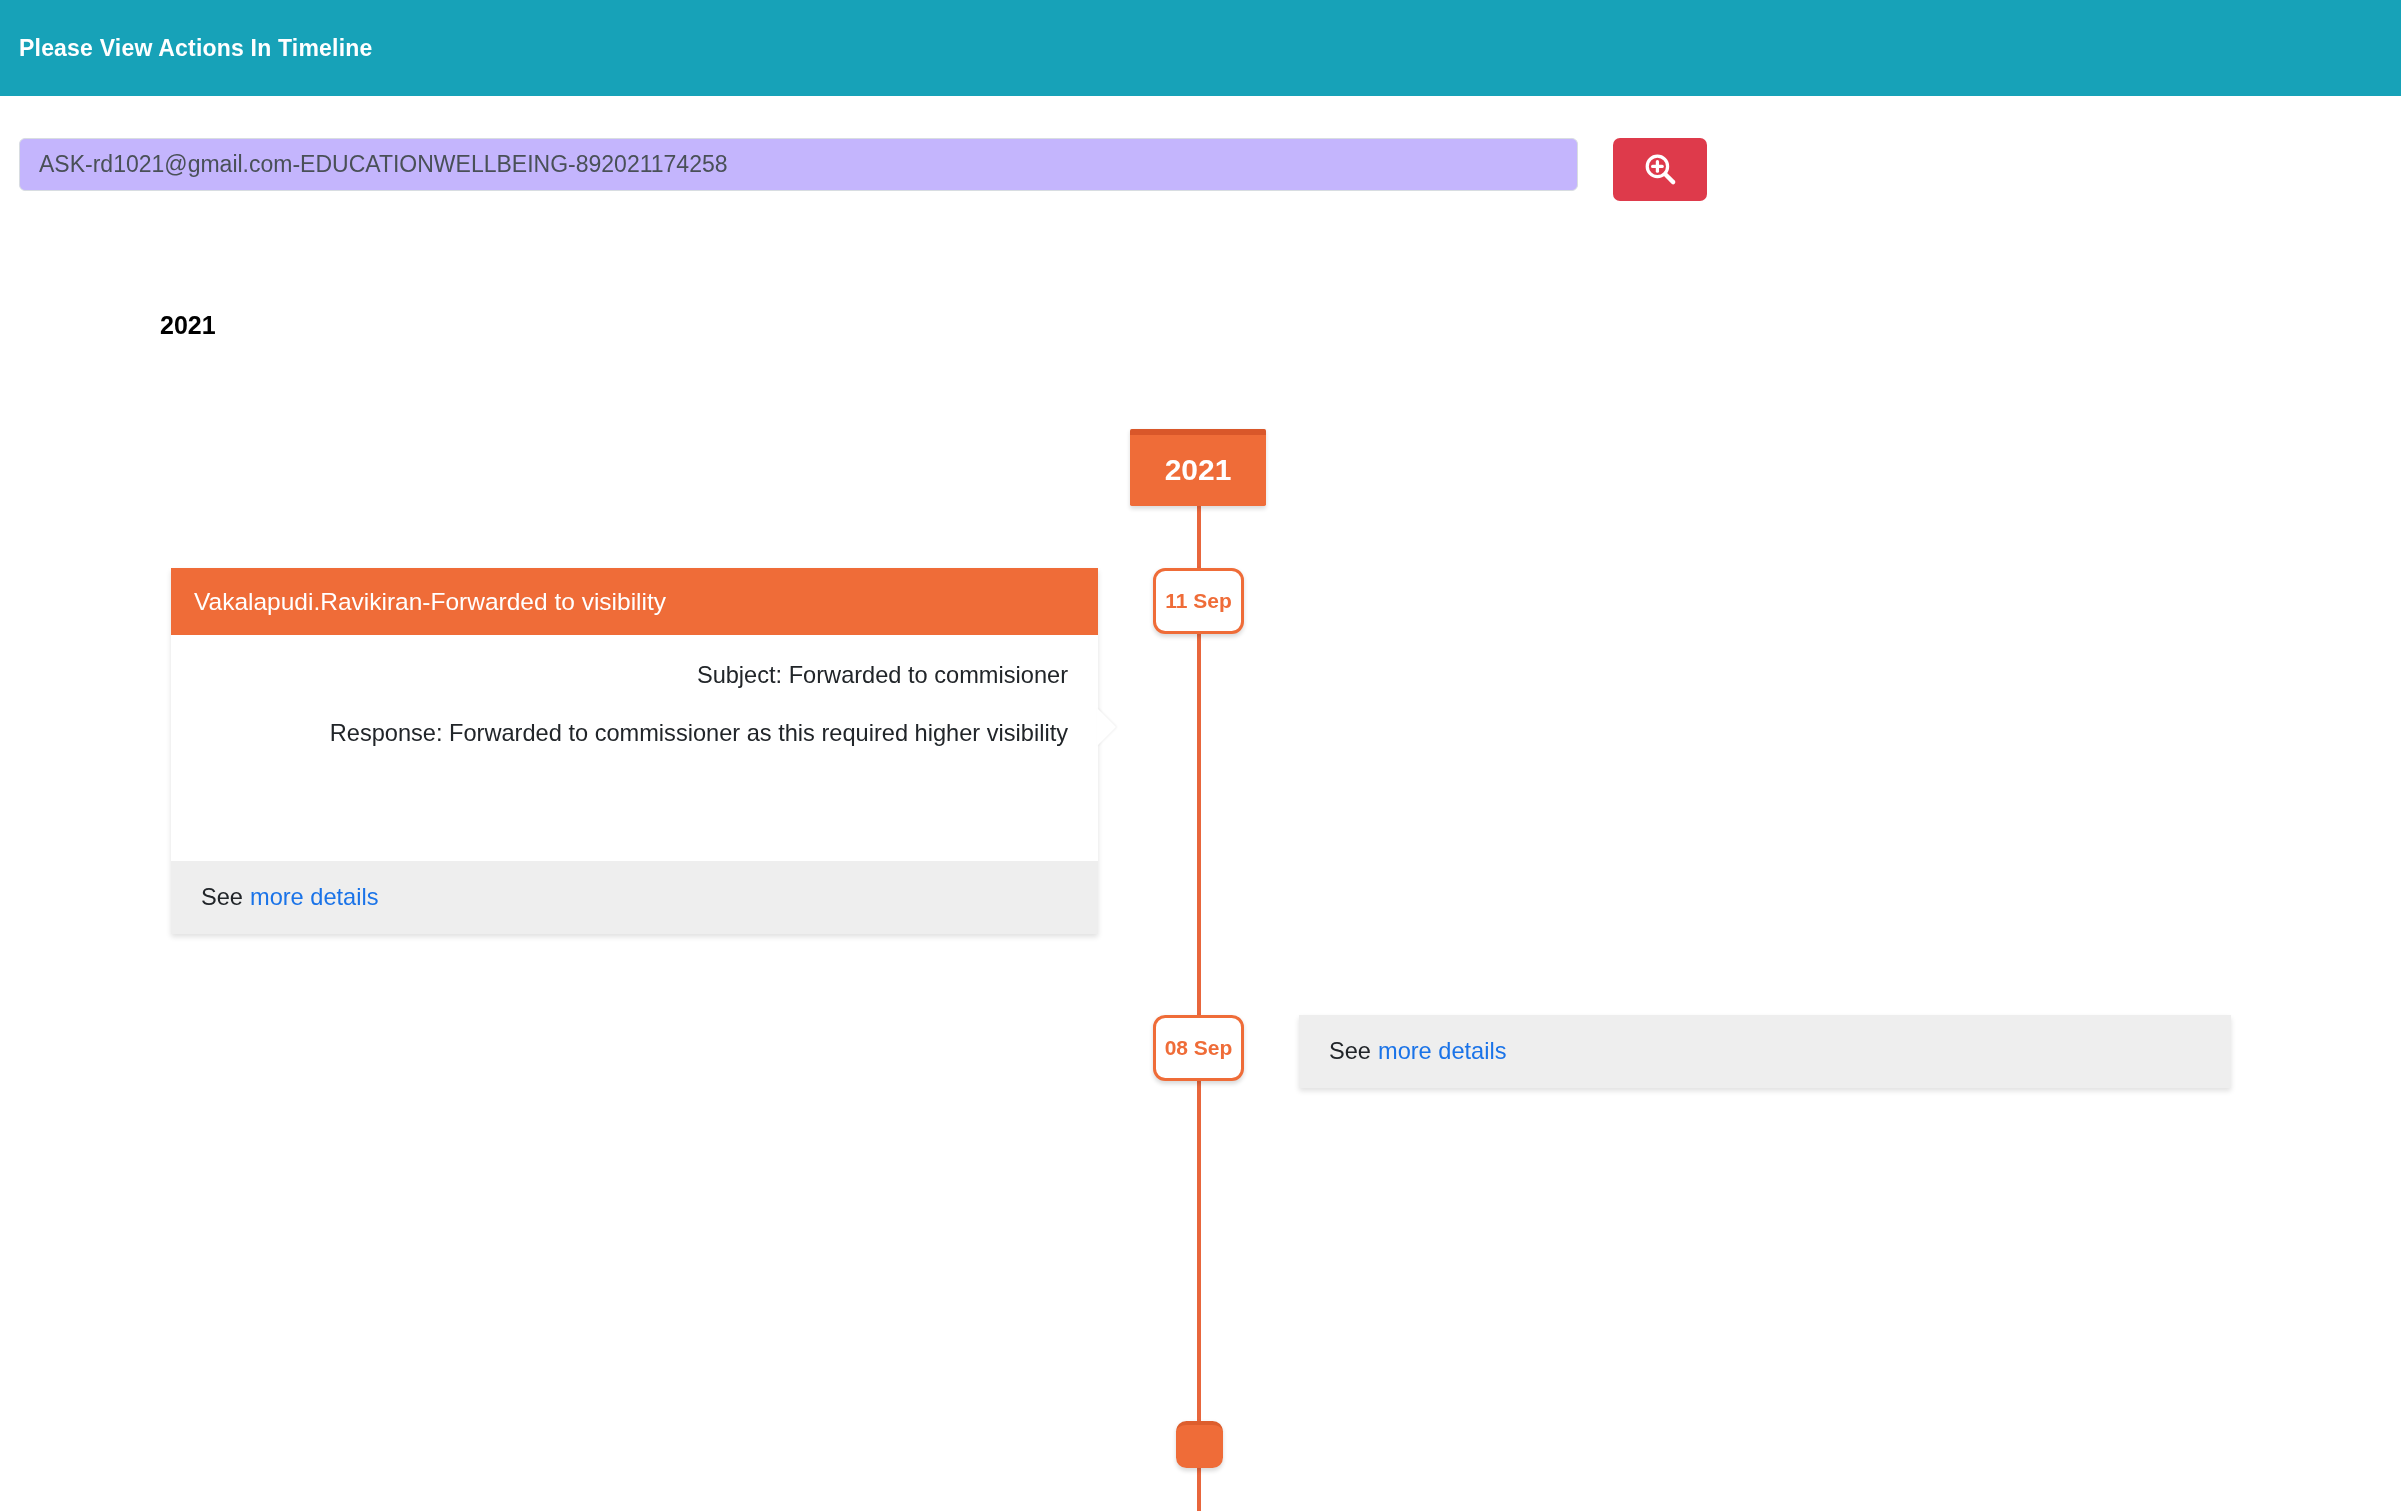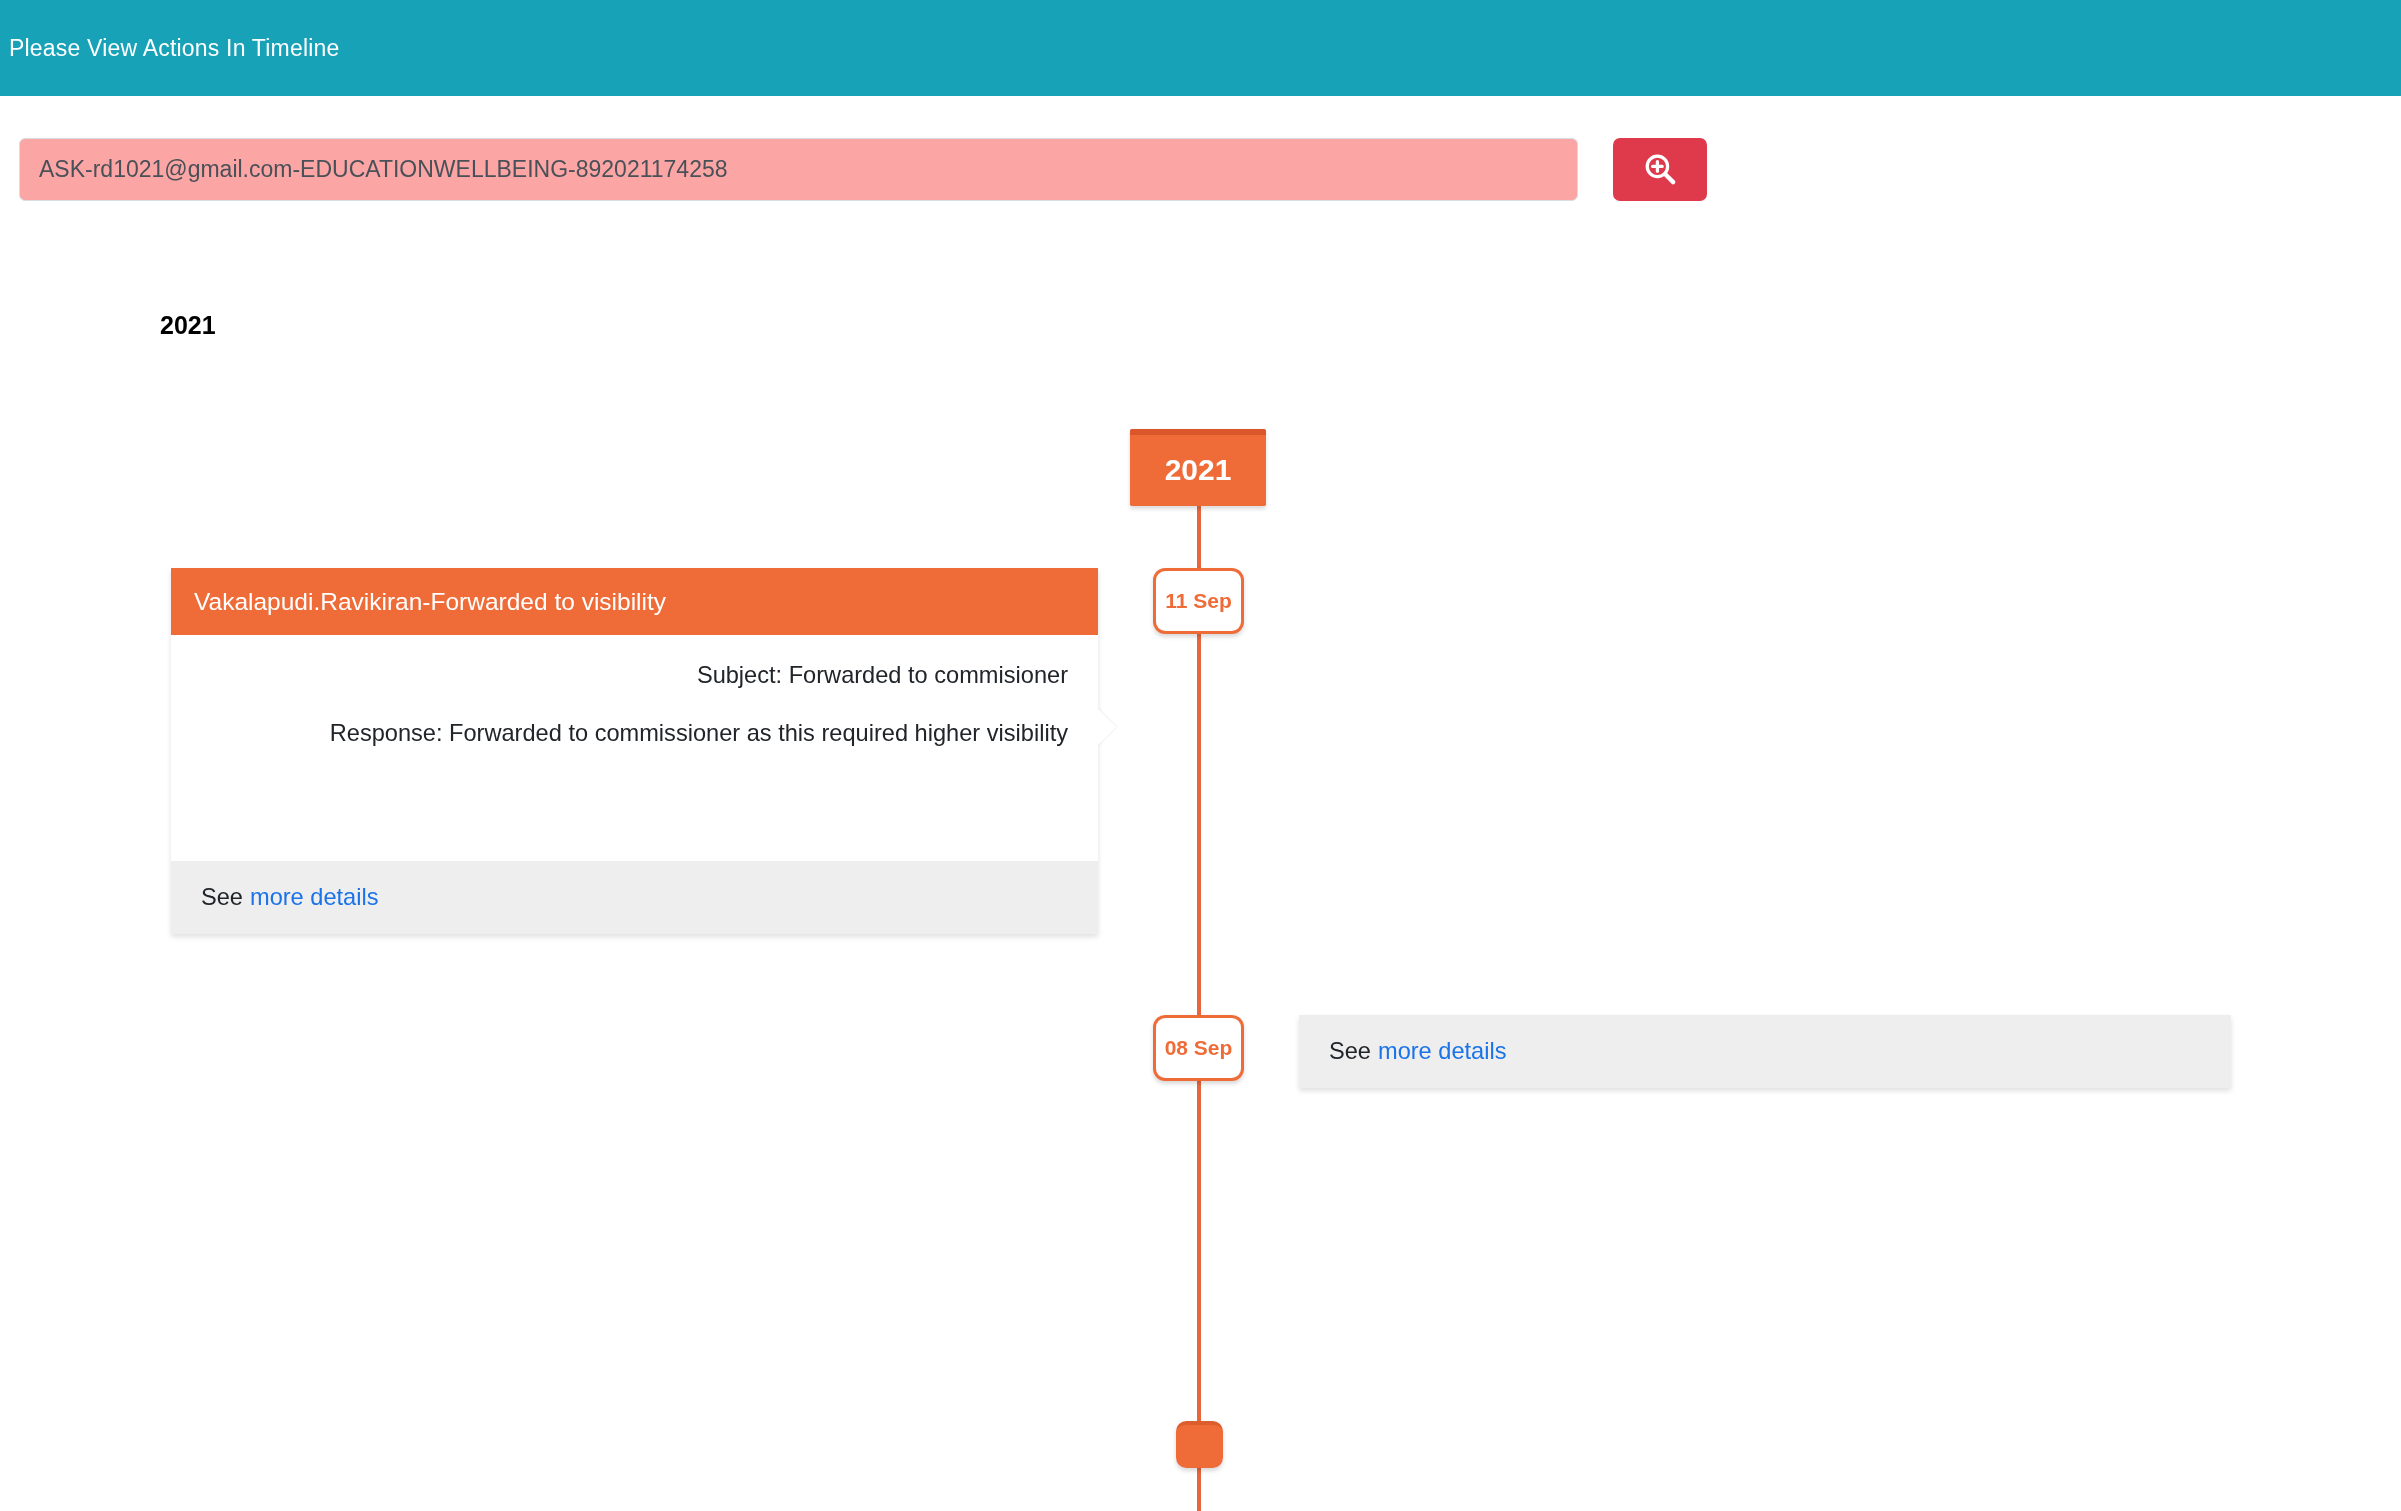--- a/index.html
+++ b/index.html
@@ -16,38 +16,38 @@
     position: absolute;
     left: 0; top: 0;
     width: 2401px; height: 96px;
     background: #17a2b8;
     display: flex;
     align-items: center;
   }
   #app-header-title {
     color: #ffffff;
     font-size: 23px;
-    font-weight: 400;
+    font-weight: 700;
     letter-spacing: 0.2px;
-    margin-left: 9px;
+    margin-left: 19px;
   }
 
   
   #search-bar {
     position: absolute;
     left: 19px; top: 138px;
     width: 1680px; height: 63px;
   }
   #search-input {
     position: absolute;
     left: 0; top: 0;
-    width: 1559px; height: 63px;
+    width: 1559px; height: 53px;
     border: 0.9px solid #d8dde1;
     border-radius: 6.1px;
-    background: #fca5a5;
+    background: #c4b5fd;
     color: #495057;
     font-family: "Liberation Sans", sans-serif;
     font-size: 23px;
     padding: 0 19px;
     outline: none;
   }
   #search-input::placeholder { color: #9aa3ab; }
   #search-button {
     position: absolute;
     left: 1594px; top: 0;

